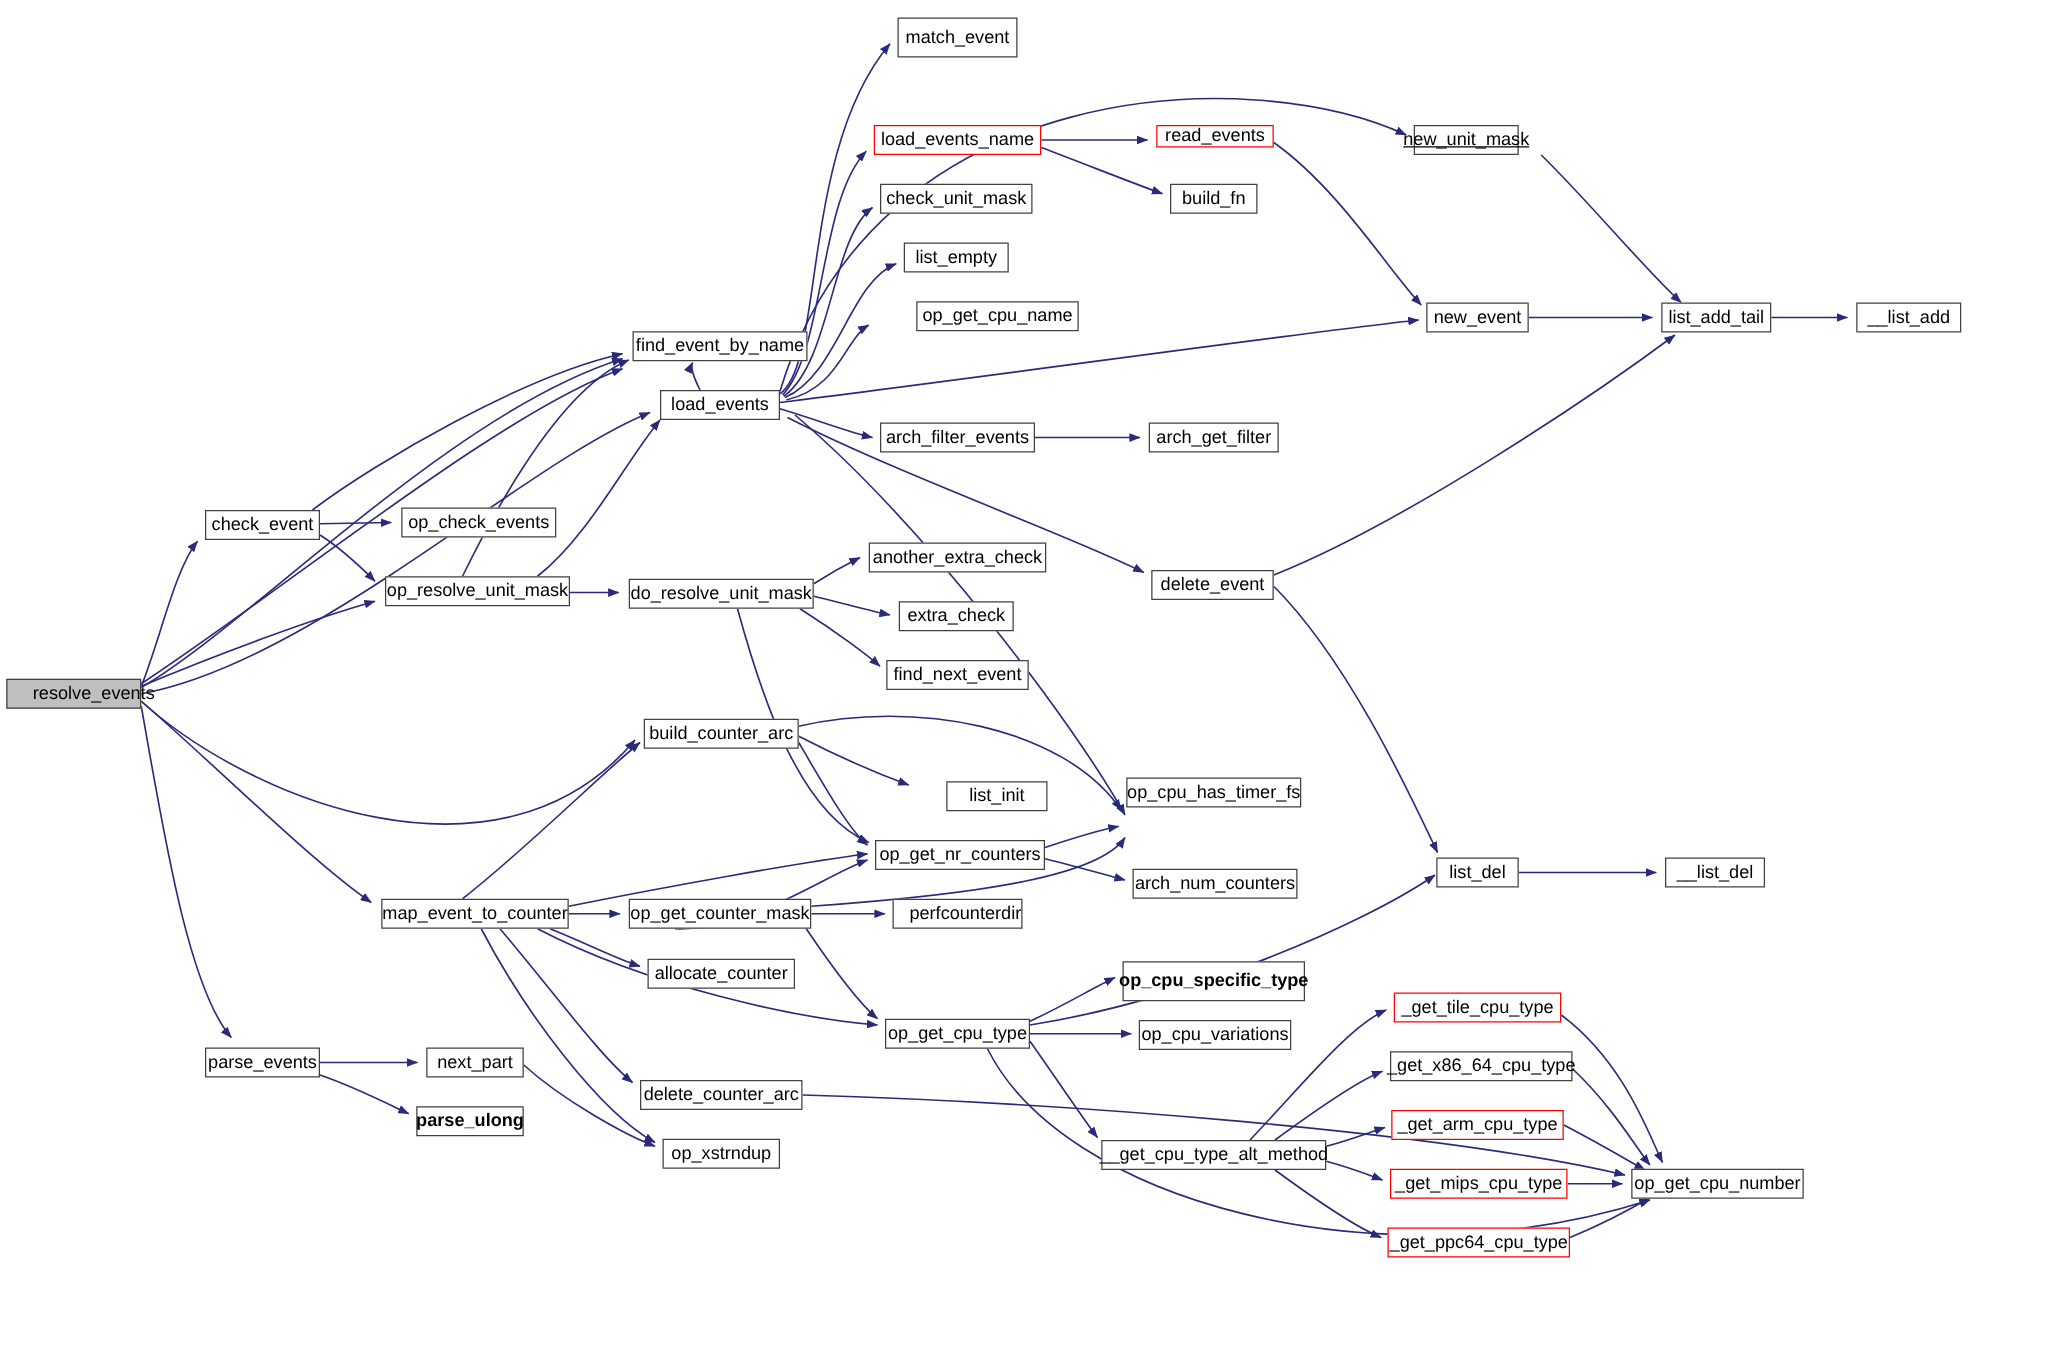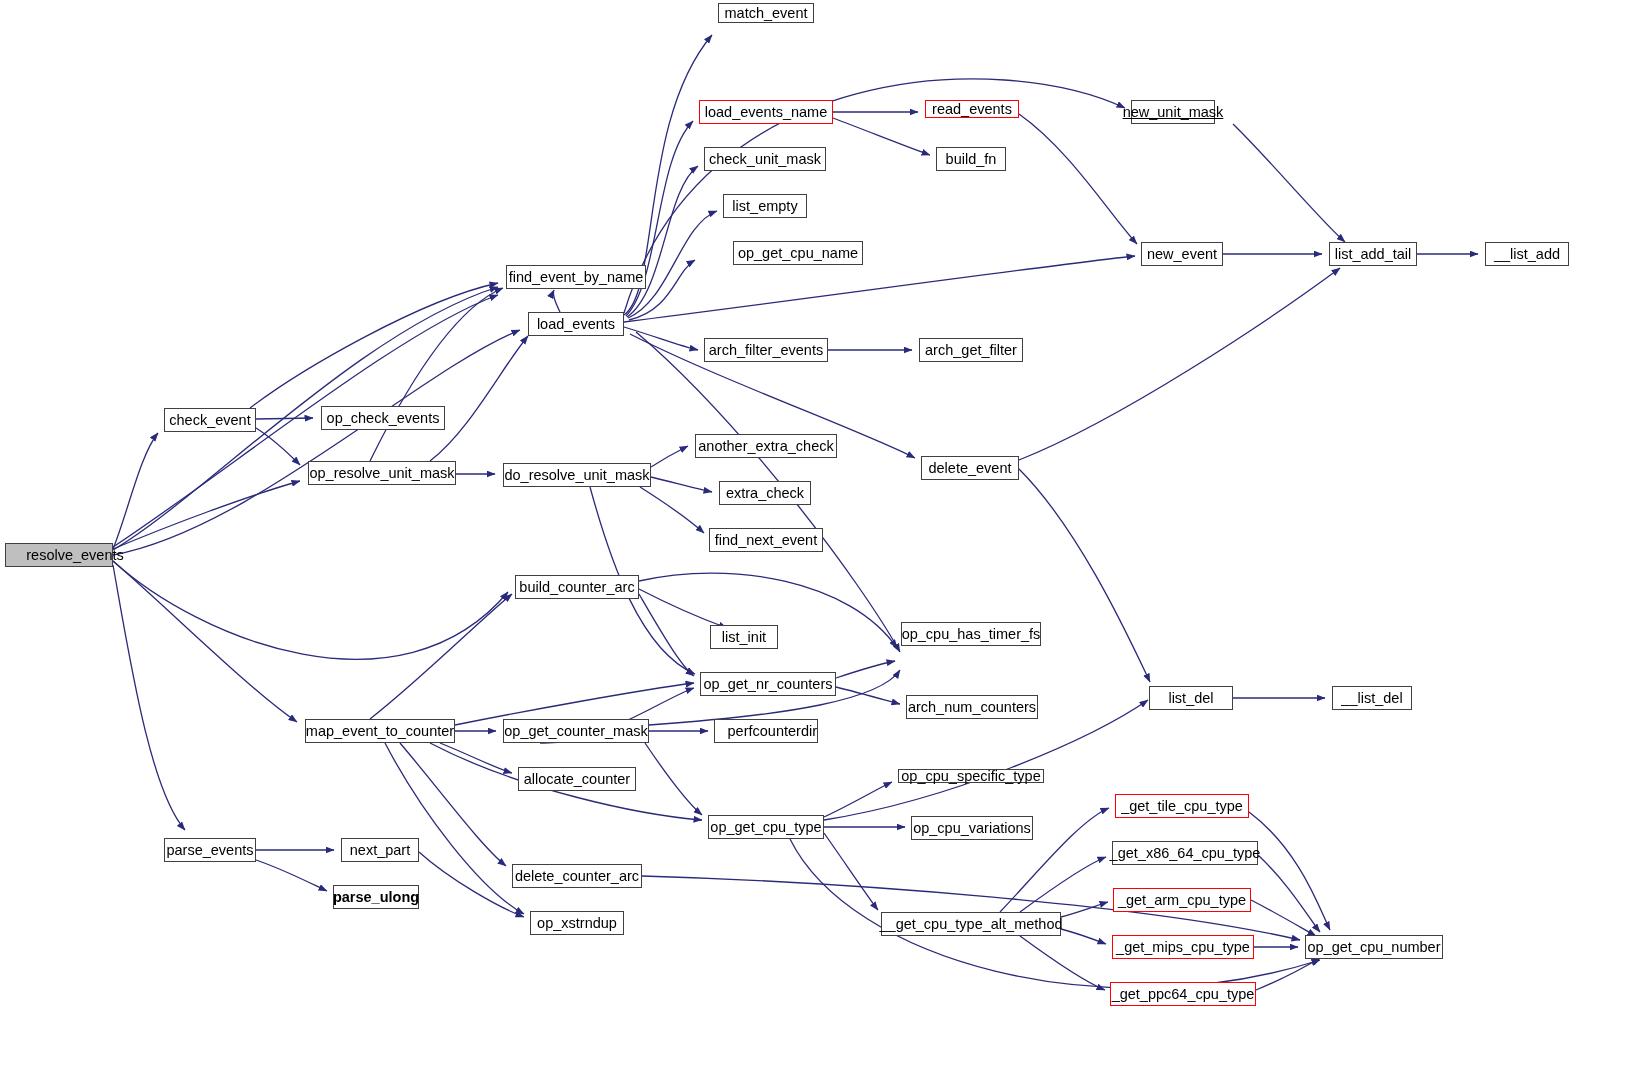--- a/index.html
+++ b/index.html
@@ -112,21 +112,21 @@
       </div>
       <div class="node" style="left: 308px; top: 461px; width: 148px; height: 24px;">
         <span>op_resolve_unit_mask</span>
       </div>
       <div class="node" style="left: 506px; top: 265px; width: 140px; height: 24px;">
         <span>find_event_by_name</span>
       </div>
       <div class="node" style="left: 528px; top: 312px; width: 96px; height: 24px;">
         <span>load_events</span>
       </div>
-      <div class="node" style="left: 718px; top: 3px; width: 96px; height: 20px;">
+      <div class="node" style="left: 718px; top: 14px; width: 96px; height: 32px;">
         <span>match_event</span>
       </div>
       <div class="node red" style="left: 699px; top: 100px; width: 134px; height: 24px;">
         <span>load_events_name</span>
       </div>
       <div class="node red" style="left: 925px; top: 100px; width: 94px; height: 18px;">
         <span>read_events</span>
       </div>
       <div class="node" style="left: 936px; top: 147px; width: 70px; height: 24px;">
         <span>build_fn</span>
@@ -169,21 +169,21 @@
       </div>
       <div class="node" style="left: 719px; top: 481px; width: 92px; height: 24px;">
         <span>extra_check</span>
       </div>
       <div class="node" style="left: 709px; top: 528px; width: 114px; height: 24px;">
         <span>find_next_event</span>
       </div>
       <div class="node" style="left: 515px; top: 575px; width: 124px; height: 24px;">
         <span>build_counter_arc</span>
       </div>
-      <div class="node" style="left: 710px; top: 625px; width: 68px; height: 24px;">
+      <div class="node" style="left: 757px; top: 625px; width: 81px; height: 24px;">
         <span>list_init</span>
       </div>
       <div class="node" style="left: 700px; top: 672px; width: 136px; height: 24px;">
         <span>op_get_nr_counters</span>
       </div>
       <div class="node" style="left: 901px; top: 622px; width: 140px; height: 24px;">
         <span>op_cpu_has_timer_fs</span>
       </div>
       <div class="node" style="left: 906px; top: 695px; width: 132px; height: 24px;">
         <span>arch_num_counters</span>
@@ -196,27 +196,27 @@
       </div>
       <div class="node" style="left: 714px; top: 719px; width: 104px; height: 24px; justify-content: flex-end;">
         <span>perfcounterdir</span>
       </div>
       <div class="node" style="left: 518px; top: 767px; width: 118px; height: 24px;">
         <span>allocate_counter</span>
       </div>
       <div class="node" style="left: 708px; top: 815px; width: 116px; height: 24px;">
         <span>op_get_cpu_type</span>
       </div>
-      <div class="node" style="left: 898px; top: 769px; width: 146px; height: 14px;">
+      <div class="node" style="left: 898px; top: 769px; width: 146px; height: 32px; font-weight: bold;">
         <span>op_cpu_specific_type</span>
       </div>
       <div class="node" style="left: 911px; top: 816px; width: 122px; height: 24px;">
         <span>op_cpu_variations</span>
       </div>
-      <div class="node" style="left: 1149px; top: 686px; width: 84px; height: 24px;">
+      <div class="node" style="left: 1149px; top: 686px; width: 66px; height: 24px;">
         <span>list_del</span>
       </div>
       <div class="node" style="left: 1332px; top: 686px; width: 80px; height: 24px;">
         <span>__list_del</span>
       </div>
       <div class="node" style="left: 164px; top: 838px; width: 92px; height: 24px;">
         <span>parse_events</span>
       </div>
       <div class="node" style="left: 341px; top: 838px; width: 78px; height: 24px;">
         <span>next_part</span>

